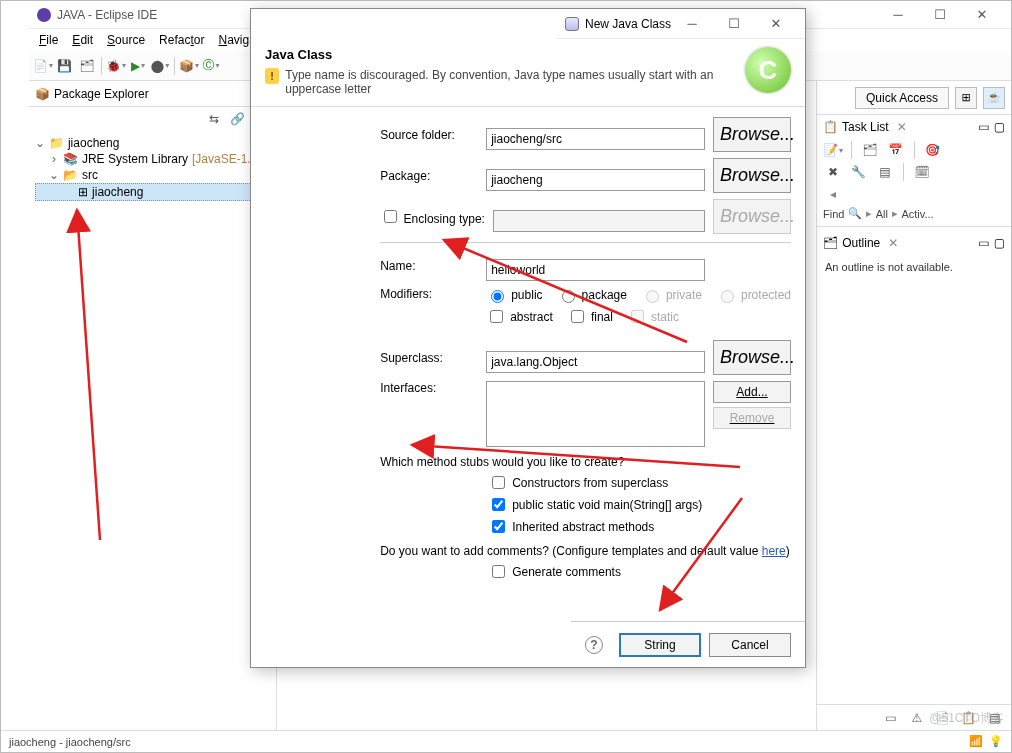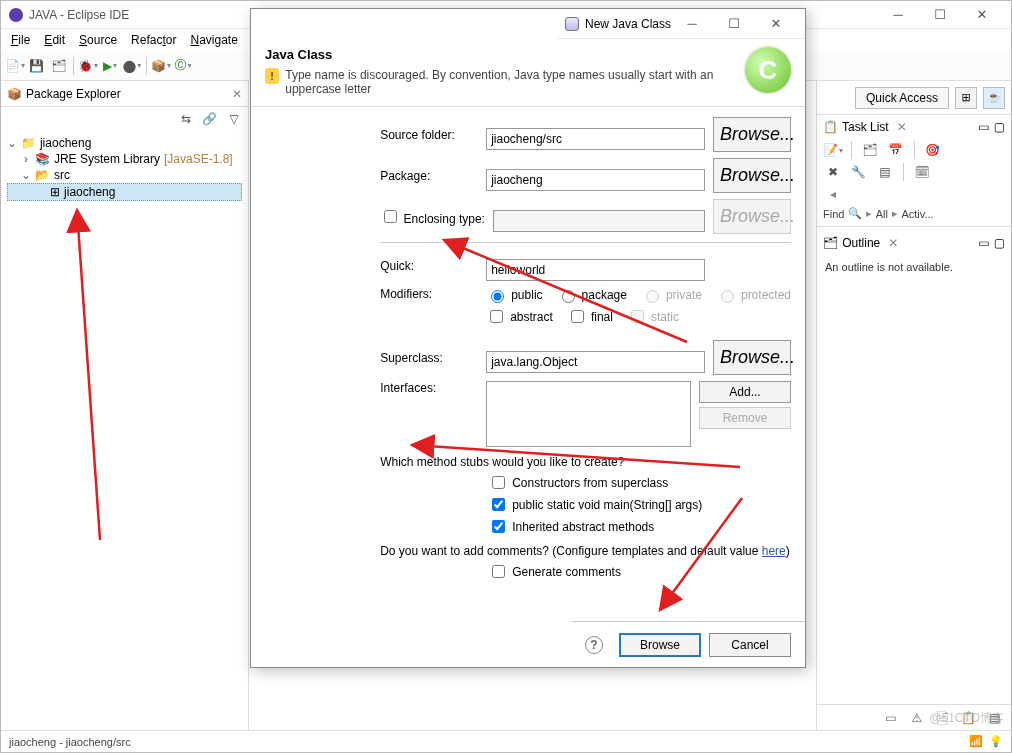--- a/index.html
+++ b/index.html
@@ -1,19 +1,19 @@
 <!DOCTYPE html>
 <html><head>
 <meta charset="utf-8">
 <style>
 * { box-sizing: border-box; font-family: "Segoe UI", Tahoma, sans-serif; }
 body { margin: 0; background: #f0f0f0; width: 1012px; height: 753px; position: relative; overflow: hidden; font-size: 12px; }
 
 
-.main-window { position: absolute; left: 0; top: 0; width: 1012px; height: 753px; background: #fff; border: 1px solid #bbb; }
+.main-window { position: absolute; left: 0; top: 0; width: 1012px; height: 753px; background: #fff; border: 1px solid #bbb; padding-left: 28px; }
 .titlebar { height: 28px; background: #fff; display: flex; align-items: center; padding: 0 8px; border-bottom: 1px solid #e8e8e8; }
 .titlebar .icon { width: 14px; height: 14px; background: #5a3eaa; border-radius: 50%; margin-right: 6px; }
 .titlebar .title { color: #555; }
 .win-controls { margin-left: auto; display: flex; gap: 0; }
 .win-controls span { width: 42px; height: 24px; display: inline-flex; align-items: center; justify-content: center; color: #555; font-size: 13px; }
 .menubar { height: 22px; display: flex; align-items: center; padding: 0 4px; background: #fff; gap: 2px; }
 .menubar span { padding: 2px 6px; }
 .menubar u { text-decoration: underline; }
 .toolbar { height: 30px; display: flex; align-items: center; padding: 0 4px; gap: 2px; border-bottom: 1px solid #ddd; background: #fcfcfc; }
 .tb-btn { width: 20px; height: 20px; display: inline-flex; align-items: center; justify-content: center; font-size: 12px; color: #555; }
@@ -65,21 +65,21 @@
 .form-row input[type=text] { flex:1; height:22px; border:1px solid #999; padding:0 4px; font-size:12px; font-family:inherit;margin-top:8px; }
 .form-row .btn { width:78px; height:35px; border:1px solid #999; background:#f3f3f3; font-size:18px;font-style:italic; }
 .form-row.disabled .btn { color:#aaa; border-color:#ccc;}
 .disabled-input { background:#f4f4f4; color:#aaa; }
 hr.sep { border:none; border-top:1px solid #ccc; margin:8px 0; }
 .radio-row, .chk-row { display:flex; align-items:center; gap:14px; font-size:12px; padding-left:108px;}
 .chk { display:inline-flex; align-items:center; gap:4px; }
 .section-q { font-size:12px; margin:8px 0 4px 0;}
 .chk-ind { padding-left:108px; display:flex; align-items:center; gap:4px; margin-bottom:3px; font-size:12px;}
 .interfaces-box { flex:1; height:66px; border:1px solid #999; background:#fff;}
-.if-btns { width:92px; display:flex; flex-direction:column; gap:4px;}
+.if-btns { width:78px; display:flex; flex-direction:column; gap:4px;text-decoration:underline;}
 .if-btns button { height:22px; border:1px solid #999; background:#f3f3f3; font-size:12px;}
 .if-btns button:disabled { color:#aaa; border-color:#ccc;}
 .link { color:#2a5db0; text-decoration:underline;}
 .dlg-footer { height:46px; border-top:1px solid #ccc; display:flex; align-items:center; padding:0 14px; gap:8px;}
 .help-ico { width:18px; height:18px; border:1.5px solid #888; border-radius:50%; display:inline-flex; align-items:center; justify-content:center; color:#666; font-weight:bold; font-size:12px;}
 .dlg-footer .spacer { flex:1;}
 .dlg-footer button { width:82px; height:24px; border:1px solid #888; background:#f3f3f3; font-size:12px;}
 .dlg-footer button.primary { border:2px solid #2a7ab8; }
 
 
@@ -246,21 +246,21 @@
       <input type="text" value="jiaocheng" style="">
       <button class="btn">Browse...</button>
     </div>
     <div class="form-row disabled">
       <label style="width:auto;"><input type="checkbox" style=""> <span>Enclosing type:</span></label>
       <input type="text" class="disabled-input" disabled="" style="">
       <button class="btn" disabled="">Browse...</button>
     </div>
     <hr class="sep">
     <div class="form-row">
-      <label>Quick:</label>
+      <label>Name:</label>
       <input type="text" style="margin-right: 86px;" value="helloworld">
     </div>
     <div class="form-row" style="align-items:flex-start;">
       <label>Modifiers:</label>
       <div style="flex:1;">
         <div class="radio-row" style="padding-left:0;">
           <span class="chk">
               <input type="radio" checked="" style="">
               <span>public</span>
             </span>
@@ -327,21 +327,21 @@
     </div>
     <div class="chk-ind">
         <input type="checkbox" style="">
         <span>Generate comments</span>
       </div>
   </div>
 
   <div class="dlg-footer">
     <span class="help-ico">?</span>
     <span class="spacer"></span>
-    <button class="primary">Browse</button>
+    <button class="primary">String</button>
     <button>Cancel</button>
   </div>
 </div>
 
 <svg class="arrow-svg">
   <defs>
     <marker id="ah" markerWidth="12" markerHeight="12" refX="9" refY="5" orient="auto">
       <path d="M0,0 L10,5 L0,10 Z" fill="#e02020"></path>
     </marker>
   </defs>

